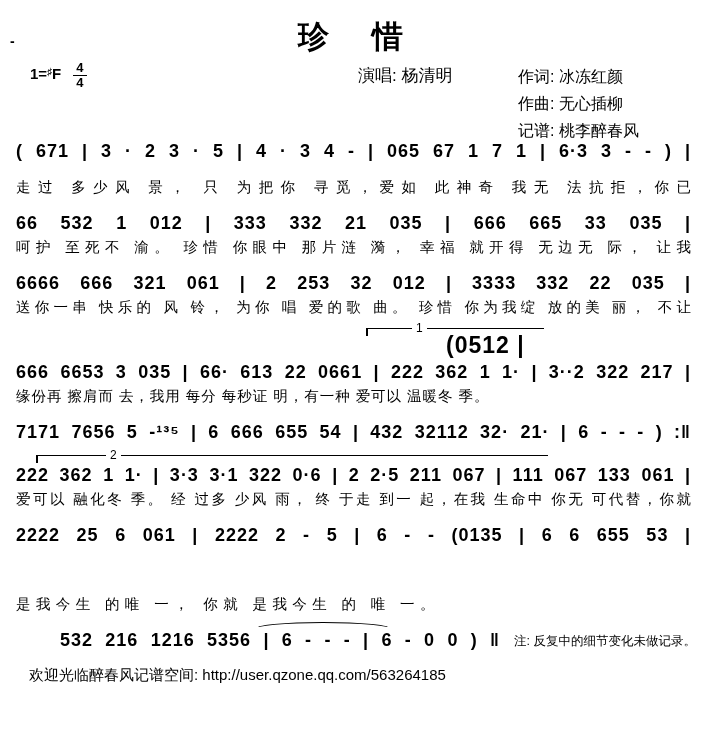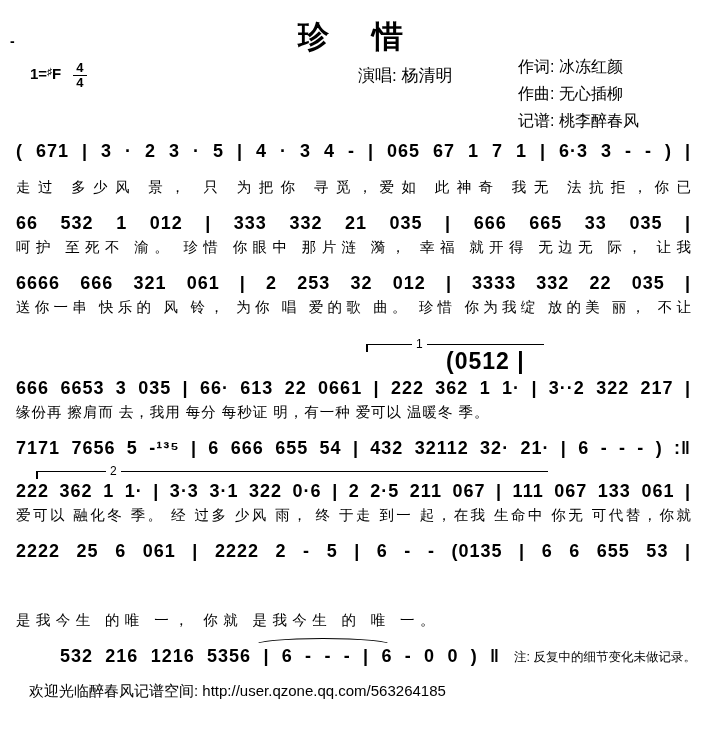--- a/index.html
+++ b/index.html
@@ -18,34 +18,34 @@
     text-align:center; font-size:31px; font-weight:bold;
     letter-spacing:6px; white-space:pre;
   }
   .keysig{ position:absolute; left:30px; top:62px; font-size:15px; font-weight:bold; }
   .keysig .acc{ font-size:10px; vertical-align:4px; }
   .frac{ display:inline-block; text-align:center; vertical-align:-8px; margin-left:12px;
          font-size:13px; line-height:12px; font-weight:bold; }
   .frac .num{ display:block; border-bottom:1.5px solid #000; padding:0 3px 1px; }
   .frac .den{ display:block; padding-top:1px; }
   .performer{ position:absolute; left:358px; top:64px; font-size:17px; }
-  .credits{ position:absolute; left:518px; top:53px; font-size:16px; line-height:27px; }
+  .credits{ position:absolute; left:518px; top:63px; font-size:16px; line-height:27px; }
   .score{ padding:0 16px; }
   .sys{ margin-bottom:15px; }
   .notes{
     font-weight:bold; font-size:18px; line-height:22px; letter-spacing:1px;
     text-align:justify; text-align-last:justify;
   }
   .lyrics{
     font-size:14.5px; line-height:20px; margin-top:3px;
     text-align:justify; text-align-last:justify;
   }
   .lyr-w70{ width:70%; }
   .lyr-w62{ width:62%;margin-top:48px; }
-  .mb2{ margin-bottom:20px; }
+  .mb2{ margin-bottom:4px; }
   .mb4{ margin-bottom:4px; }
   
   .ending1{ position:relative; height:40px; }
   .e1-line{ position:absolute; left:350px; top:7px; width:178px; border-top:1.5px solid #000; }
   .e1-line::before{ content:""; position:absolute; left:0; top:0; width:1.5px; height:7px; background:#000; }
   .e1-label{ position:absolute; left:46px; top:-8px; background:#fff; padding:0 4px; font-size:12px; }
   .e1-notes{ position:absolute; left:430px; top:11px; font-weight:bold; font-size:23px; letter-spacing:1px; }
   .ending2{ position:relative; height:17px; }
   .e2-line{ position:absolute; left:20px; top:8px; width:512px; border-top:1.5px solid #000; }
   .e2-line::before{ content:""; position:absolute; left:0; top:0; width:1.5px; height:7px; background:#000; }

